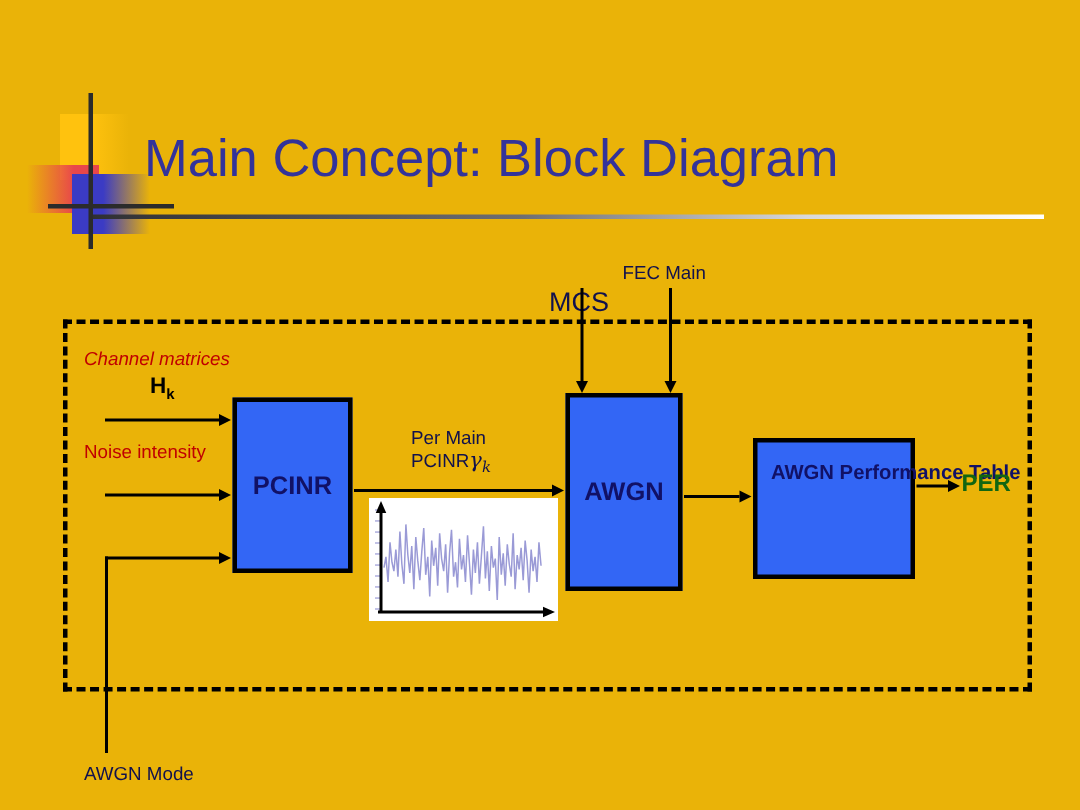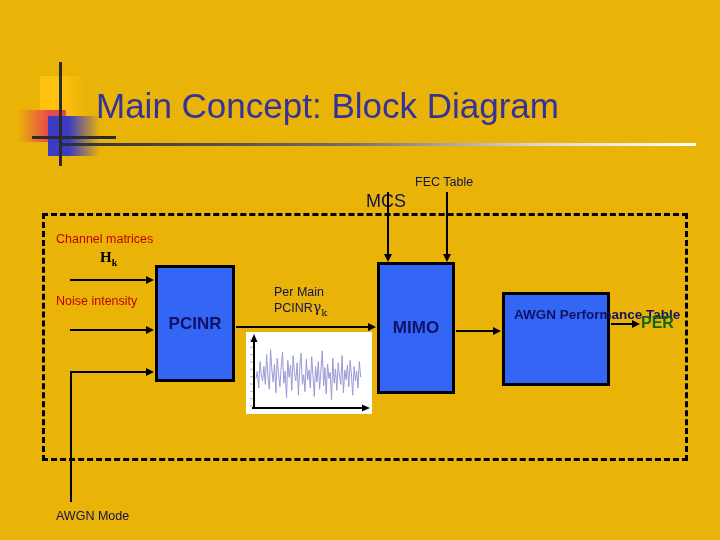--- a/index.html
+++ b/index.html
@@ -71,27 +71,27 @@
   }
   #block-awgn .awgn-text {
     position: absolute; left: 9px; top: 10px; width: 118px;
     font-size: 13.5px; line-height: 19px; white-space: nowrap;
   }
 
   
   .lbl { position: absolute; white-space: nowrap; }
   #lbl-mcs   { left: 366px; top: 191px; font-size: 18px; color: #11114d; }
   #lbl-fec   { left: 415px; top: 175px; font-size: 12.5px; color: #11114d; }
-  #lbl-channel { left: 56px; top: 232px; font-size: 12.5px; color: #C00000; }
+  #lbl-channel { left: 56px; top: 232px; font-size: 12.5px; color: #C00000; font-style: italic; }
   #lbl-hk    { left: 100px; top: 249px; font-size: 15px; color: #000000;
-               font-family: Liberation Serif, serif; font-weight: bold; }
+               font-family: Liberation Sans, sans-serif; font-weight: bold; }
   #lbl-hk sub { font-size: 10px; }
   #lbl-noise { left: 56px; top: 294px; font-size: 12.5px; color: #C00000; }
   #lbl-pertone { left: 274px; top: 285px; font-size: 12.5px; color: #11114d; line-height: 15px; }
-  #lbl-pertone .gam { font-family: "DejaVu Serif", serif; font-size: 14px; }
+  #lbl-pertone .gam { font-family: "DejaVu Serif", serif; font-style: italic; font-size: 14px; }
   #lbl-pertone .gam sub { font-size: 10px; }
   #lbl-per   { left: 641px; top: 314px; font-size: 16px; color: #116611; font-weight: bold; }
   #lbl-mimo  { left: 56px; top: 509px; font-size: 12.5px; color: #11114d; }
 
   
   .hline { position: absolute; height: 2px; background: #000000; }
   .vline { position: absolute; width: 2px; background: #000000; }
   .arrow-r {
     position: absolute; width: 0; height: 0;
     border-left: 8px solid #000000;
@@ -117,21 +117,21 @@
     <div class="sq-red"></div>
     <div class="sq-blue"></div>
     <div class="cross-v"></div>
     <div class="cross-h"></div>
   </div>
 
   <div id="slide-title">Main Concept: Block Diagram</div>
   <div id="title-rule"></div>
 
   <div class="lbl" id="lbl-mcs">MCS</div>
-  <div class="lbl" id="lbl-fec">FEC Table</div>
+  <div class="lbl" id="lbl-fec">FEC Main</div>
 
   <div class="vline" style="left:387px; top:192px; height:63px;"></div>
   <div class="arrow-d" style="left:383.5px; top:254px;"></div>
 
   <div class="vline" style="left:446px; top:192px; height:63px;"></div>
   <div class="arrow-d" style="left:442.5px; top:254px;"></div>
 
   <div id="dashed-box"></div>
 
   <div class="lbl" id="lbl-channel">Channel matrices</div>
@@ -181,21 +181,21 @@
         </g>
 
       <line x1="8" y1="76" x2="8" y2="6" stroke="#000000" stroke-width="2"></line>
       <polygon points="8,2 4.5,10 11.5,10" fill="#000000"></polygon>
       <line x1="6" y1="76" x2="118" y2="76" stroke="#000000" stroke-width="2"></line>
       <polygon points="124,76 116,72.5 116,79.5" fill="#000000"></polygon>
     </svg>
   </div>
 
   <div class="block" id="block-ecinr">
-    <span>MIMO</span>
+    <span>AWGN</span>
   </div>
 
   <div class="hline" style="left:456px; top:330px; width:37px;"></div>
   <div class="arrow-r" style="left:493px; top:326.5px;"></div>
 
   <div class="block" id="block-awgn">
     <div class="awgn-text">AWGN Performance Table</div>
   </div>
 
   <div class="hline" style="left:611px; top:323px; width:23px;"></div>

